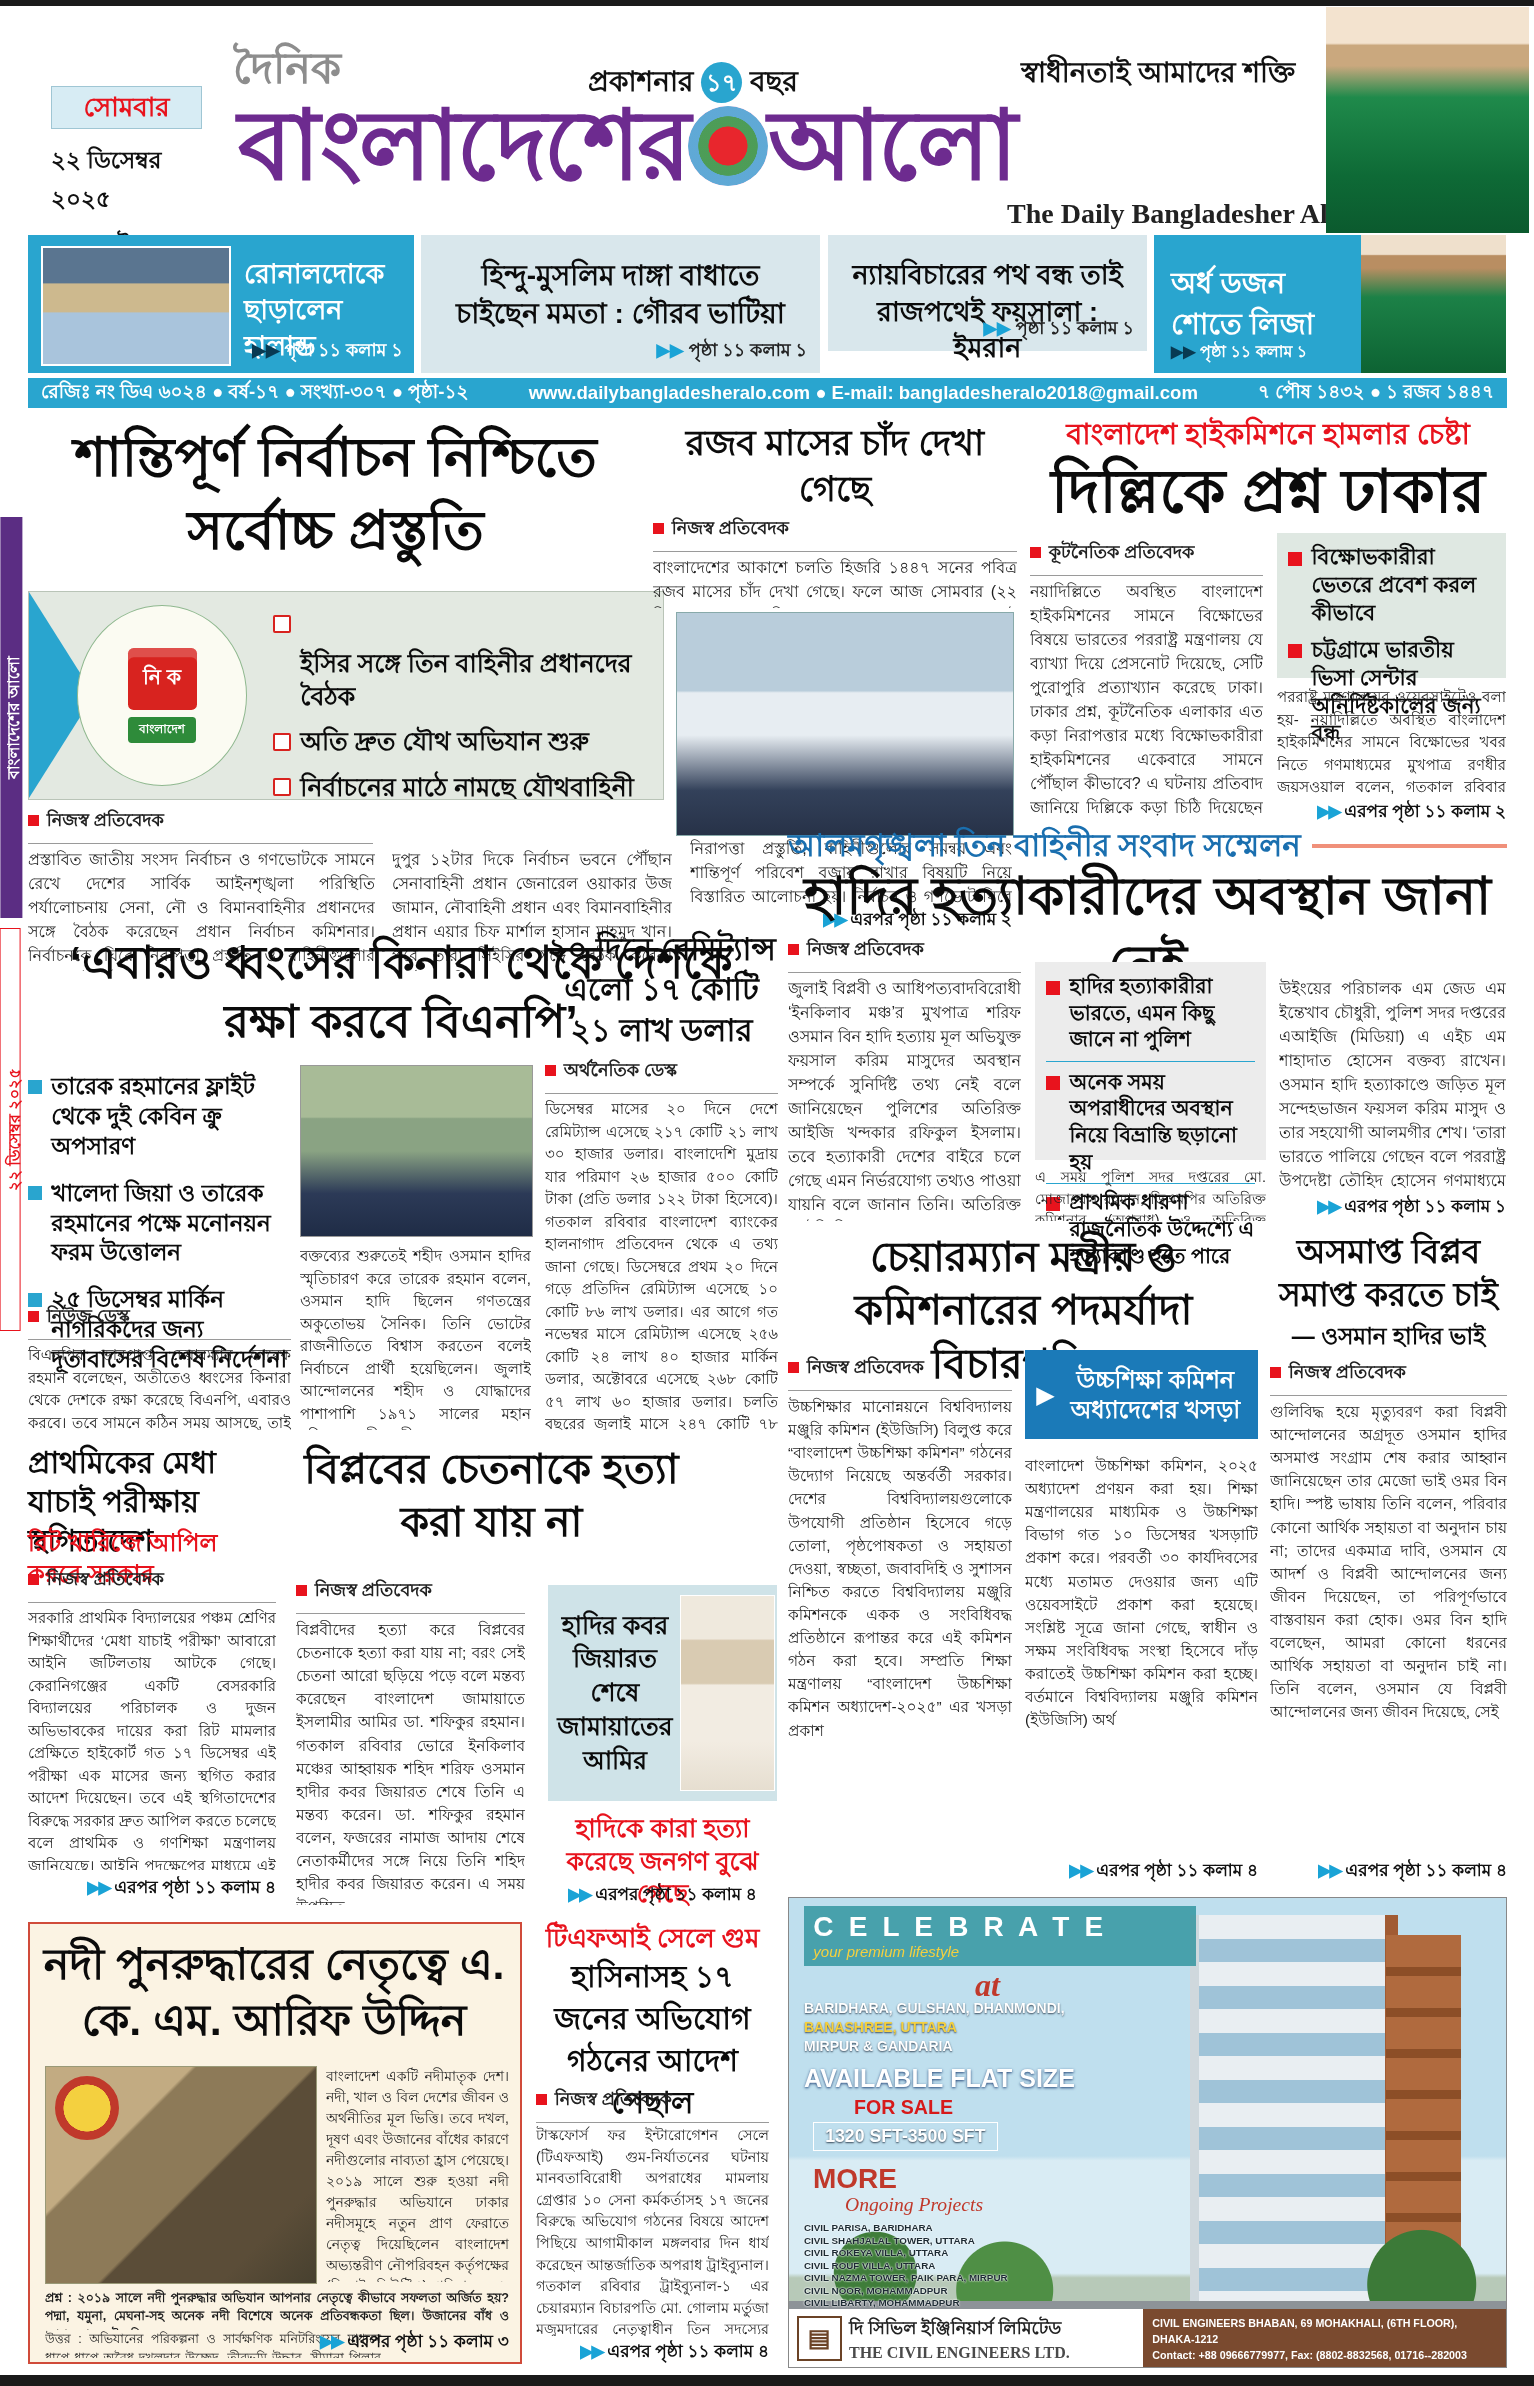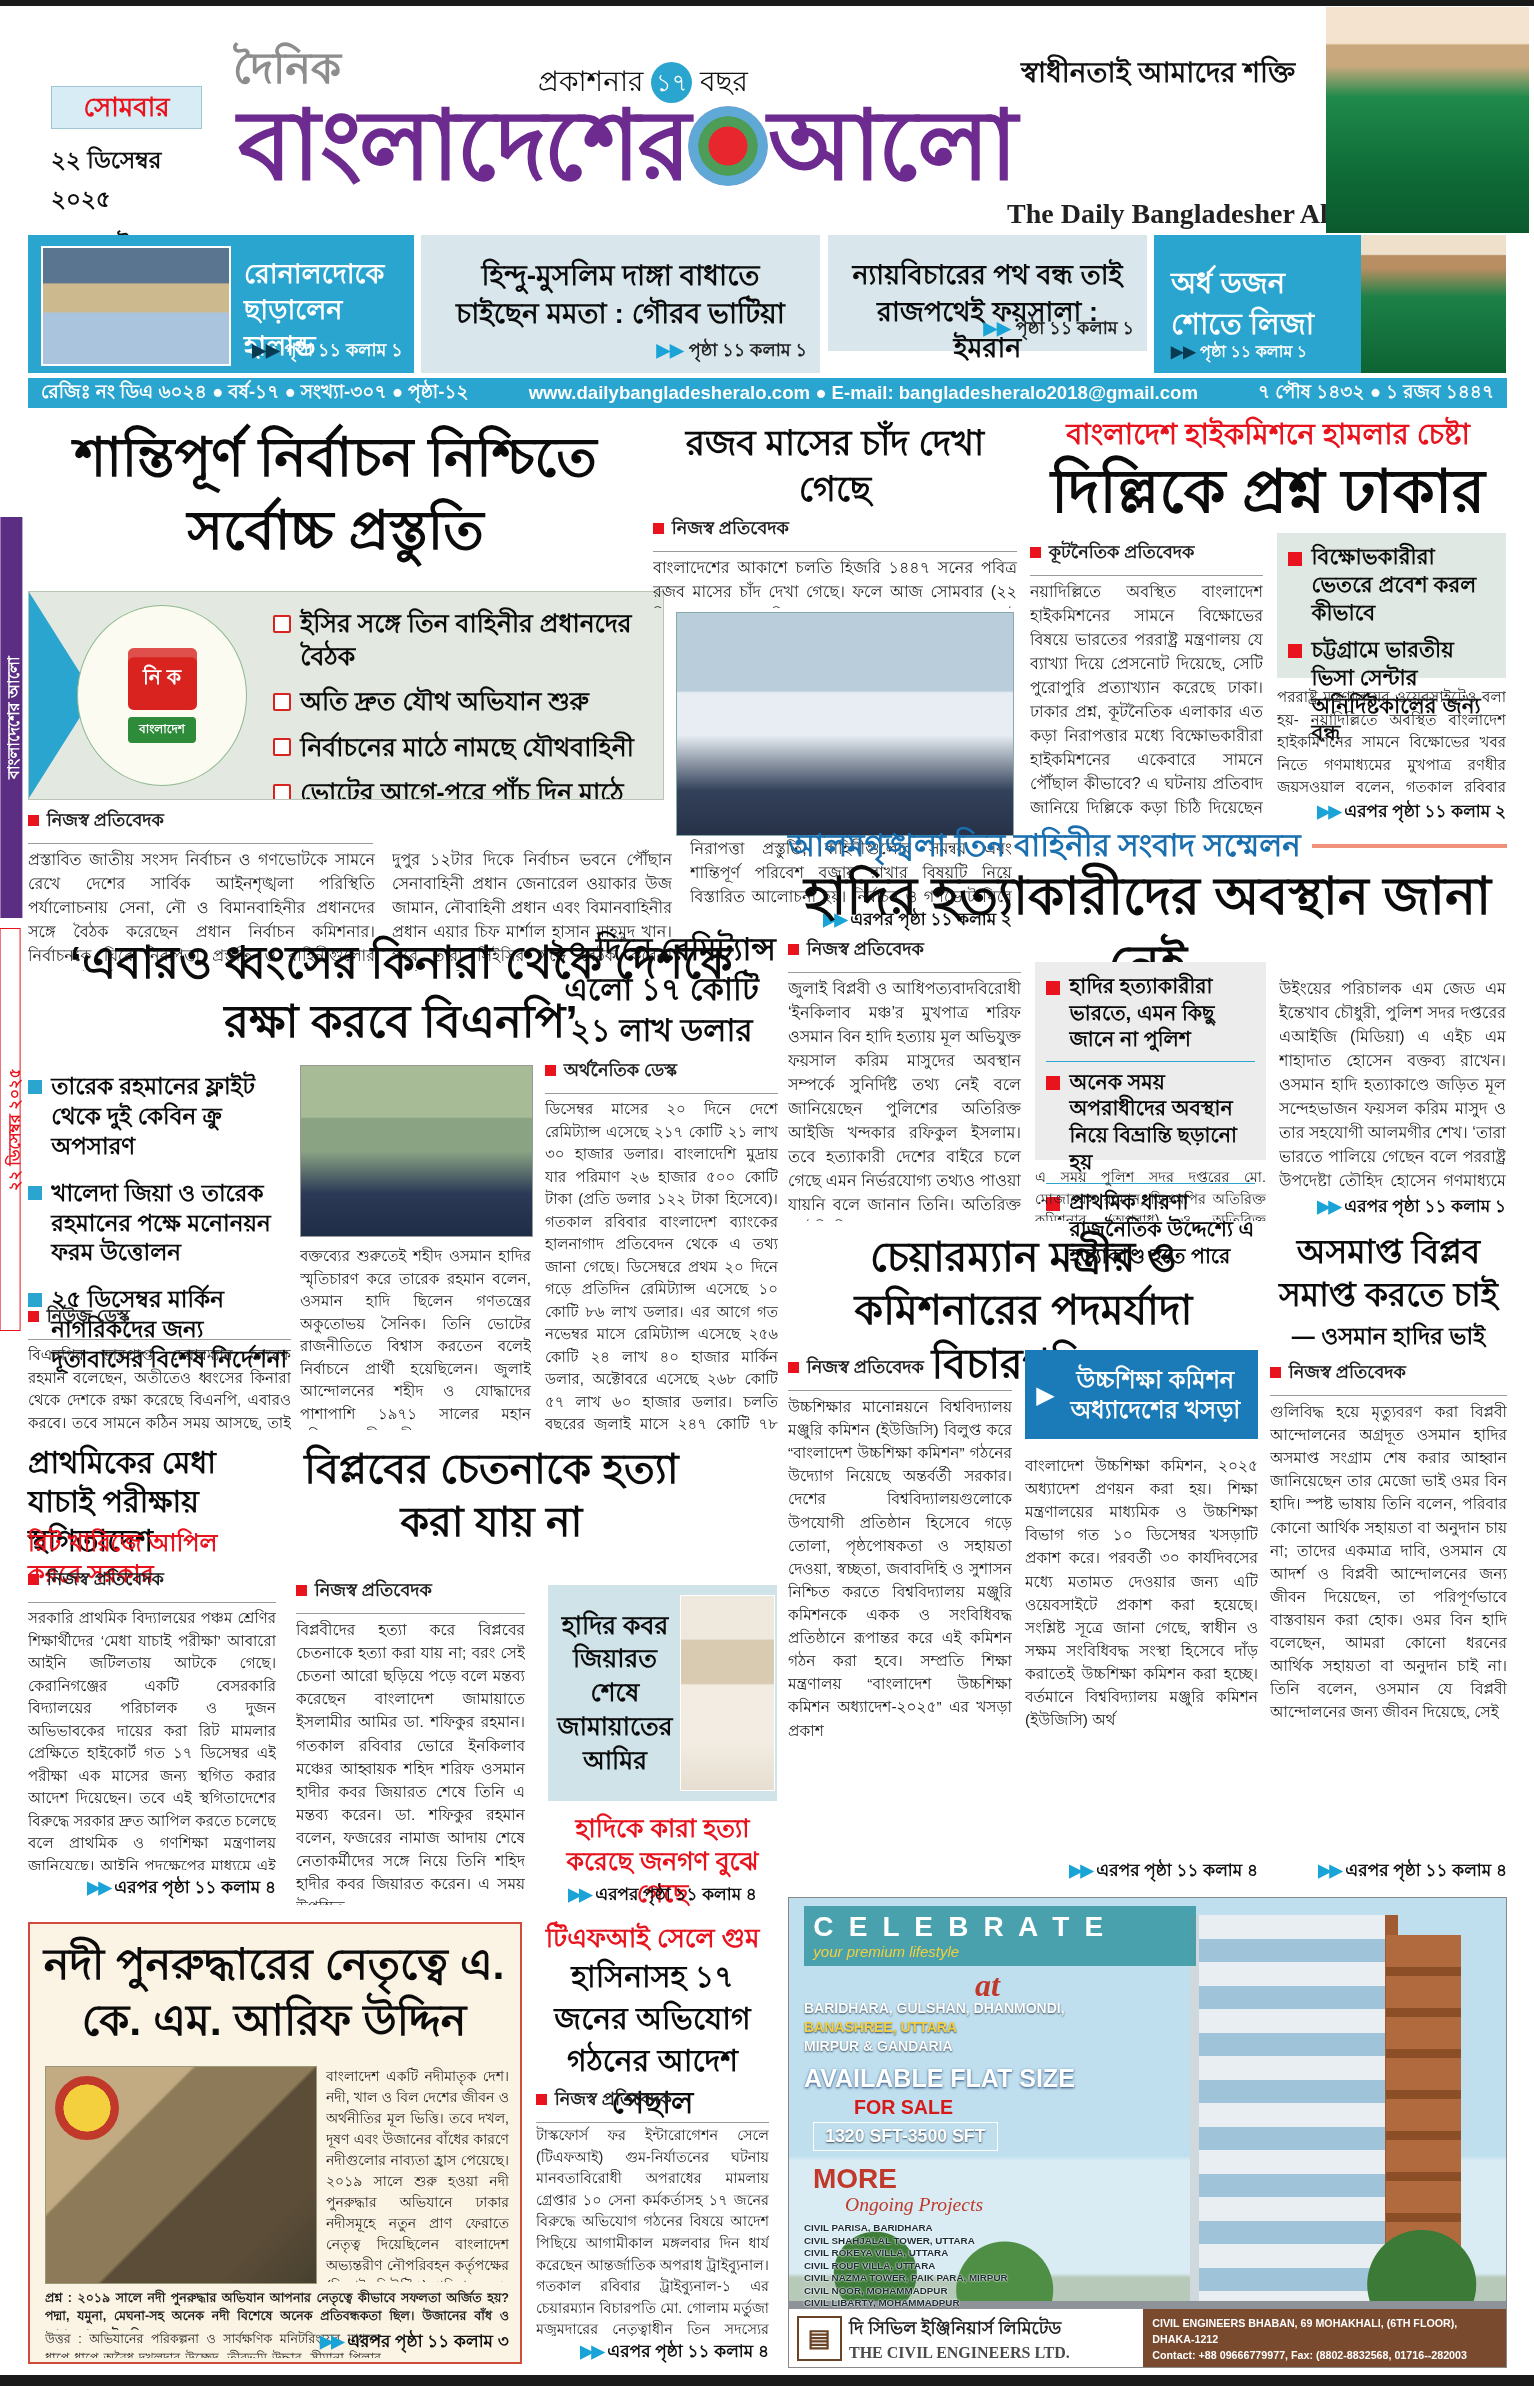--- a/index.html
+++ b/index.html
@@ -25,21 +25,21 @@
 </head>
 <body>
 
 <div class="page">
 
   <div class="abs" style="left:0;top:0;width:1534px;height:5.6px;background:#1a1a1a;"></div>
   <div class="abs" style="left:0;top:2375px;width:1534px;height:11.2px;background:#1a1a1a;"></div>
 
   <div class="abs" style="left:0;top:5.6px;width:1534px;height:227px;">
     <div class="abs" style="left:233px;top:30px;font-size:43px;font-weight:bold;color:#8d8d8d;">দৈনিক</div>
-    <div class="abs" style="left:538px;top:54px;font-size:28px;font-weight:normal;color:#111;">
+    <div class="abs" style="left:588px;top:54px;font-size:28px;font-weight:bold;color:#111;">
       <span>প্রকাশনার</span>
       <span style="display:inline-block;background:#29a5cf;color:#fff;border-radius:50%;width:41px;height:41px;line-height:41px;text-align:center;font-size:24px;">১৭</span>
       <span>বছর</span>
     </div>
     <div class="abs" style="left:1021px;top:45px;font-size:28px;font-weight:bold;color:#111;">স্বাধীনতাই আমাদের শক্তি</div>
 
     <div class="abs" style="left:238px;top:65px;width:1081px;font-size:97px;font-weight:bold;color:#6d2b8f;white-space:nowrap;letter-spacing:-2.8px;">
       <span>বাংলাদেশের</span><span style="display:inline-block;width:80px;height:80px;vertical-align:-7.5px;border-radius:50%;
                background:radial-gradient(circle at 50% 50%, #e8262d 0 34%, rgba(46,139,58,.85) 35% 52%, rgba(42,140,200,.75) 53% 70%, rgba(200,60,160,.5) 71% 82%, transparent 83%);"></span><span>আলো</span>
     </div>
@@ -103,21 +103,21 @@
     <div class="abs" style="left:0;top:0;width:0;height:0;border-top:103px solid transparent;border-bottom:103px solid transparent;border-left:65px solid #29a5cf;"></div>
     <div class="abs" style="left:48px;top:13px;width:168px;height:179px;background:#fbfbf2;border:1.9px solid #8fb88f;border-radius:50%;display:flex;flex-direction:column;align-items:center;justify-content:center;">
       <div style="width:69px;height:62px;background:#d8231f;border-radius:5.6px;color:#fff;font-weight:bold;font-size:20.5px;display:flex;align-items:center;justify-content:center;box-shadow:inset 0 9.3px 0 rgba(255,255,255,.2);">
         <span>নি ক</span>
       </div>
       <div style="margin-top:7.5px;background:#2e8b3a;color:#fff;font-size:12px;font-weight:bold;padding:2.8px 11.2px;border-radius:3.7px;">বাংলাদেশ</div>
     </div>
     <div class="abs" style="left:244px;top:15px;width:373px;">
       <div class="bullet-row">
           <span class="mark chk"></span>
-        <span class="hl" style="font-size:25px;">ইসির সঙ্গে তিন বাহিনীর প্রধানদের বৈঠক</span>
+        <span class="hl" style="font-size:25px;margin-top:40px;">ইসির সঙ্গে তিন বাহিনীর প্রধানদের বৈঠক</span>
         </div>
       <div class="bullet-row">
           <span class="mark chk"></span>
         <span class="hl" style="font-size:25px;">অতি দ্রুত যৌথ অভিযান শুরু</span>
         </div>
       <div class="bullet-row">
           <span class="mark chk"></span>
         <span class="hl" style="font-size:25px;">নির্বাচনের মাঠে নামছে যৌথবাহিনী</span>
         </div>
       <div class="bullet-row">

